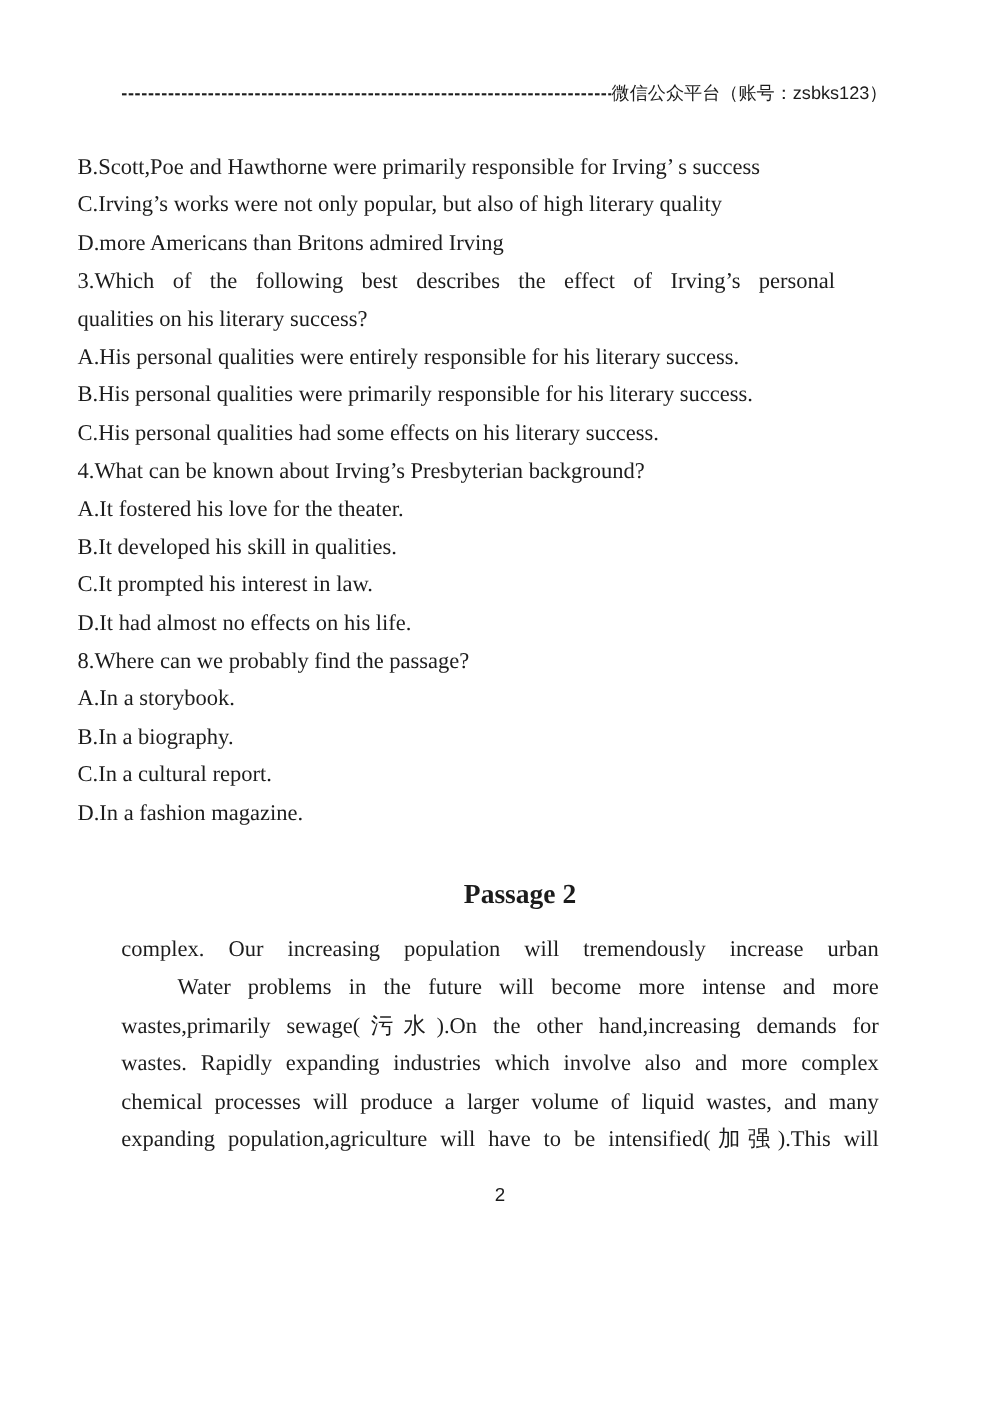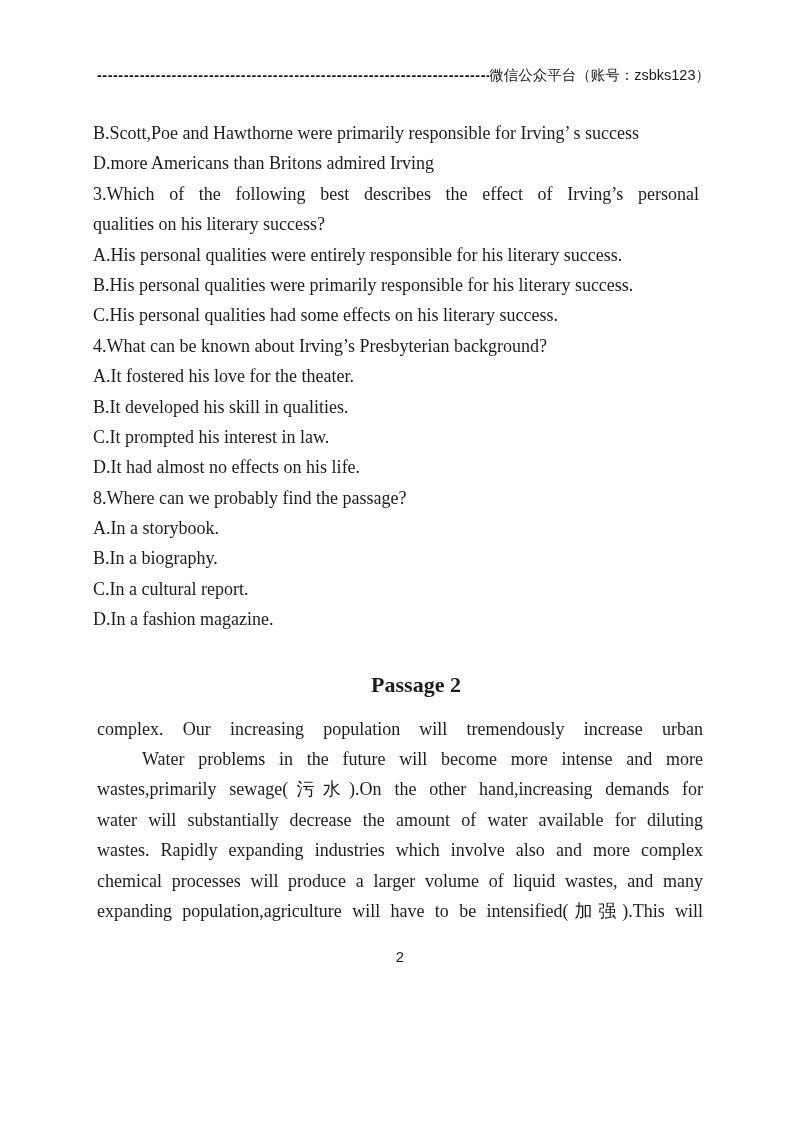--- a/index.html
+++ b/index.html
@@ -29,21 +29,21 @@
     letter-spacing: 0.5px;
     font-family: "Liberation Sans", sans-serif;
   }
   .header .label {
     flex: 0 0 auto;
     font-family: "Liberation Sans", sans-serif;
     font-weight: 400;
   }
   
   .questions {
-    margin: 32px 97px 0 93px;
+    margin: 32px 97px 0 62px;
     width: 606px;
   }
   .line {
     height: 30.4px;
     line-height: 30.4px;
     font-size: 18px;
     white-space: nowrap;
   }
   .line.justify {
     white-space: normal;
@@ -81,20 +81,21 @@
 <div class="page">
 
   <div class="header">
     <span class="dashes">------------------------------------------------------------------------------------------------------------------------------------------------------</span>
     <span class="label">微信公众平台（账号：zsbks123）</span>
   </div>
 
   <div class="questions">
 
   <div class="line">B.Scott,Poe and Hawthorne were primarily responsible for Irving’ s success</div>
+      <div class="line">C.Irving’s works were not only popular, but also of high literary quality</div>
       <div class="line">D.more Americans than Britons admired Irving</div>
       <div class="line justify">3.Which of the following best describes the effect of Irving’s personal</div>
       <div class="line">qualities on his literary success?</div>
       <div class="line">A.His personal qualities were entirely responsible for his literary success.</div>
       <div class="line">B.His personal qualities were primarily responsible for his literary success.</div>
       <div class="line">C.His personal qualities had some effects on his literary success.</div>
       <div class="line">4.What can be known about Irving’s Presbyterian background?</div>
       <div class="line">A.It fostered his love for the theater.</div>
       <div class="line">B.It developed his skill in qualities.</div>
       <div class="line">C.It prompted his interest in law.</div>
@@ -106,21 +107,20 @@
       <div class="line">D.In a fashion magazine.</div>
     </div>
 
   <div class="passage-heading">Passage 2</div>
 
   <div class="paragraph">
 
   <div class="line justify">complex. Our increasing population will tremendously increase urban</div>
       <div class="line justify indent">Water problems in the future will become more intense and more</div>
       <div class="line justify">wastes,primarily sewage(污水).On the other hand,increasing demands for</div>
-      <div class="line justify">water will substantially decrease the amount of water available for diluting</div>
       <div class="line justify">wastes. Rapidly expanding industries which involve also and more complex</div>
       <div class="line justify">chemical processes will produce a larger volume of liquid wastes, and many</div>
       <div class="line justify">expanding population,agriculture will have to be intensified(加强).This will</div>
     </div>
 
   <div class="page-number">2</div>
 
 </div>
 
 </body></html>

